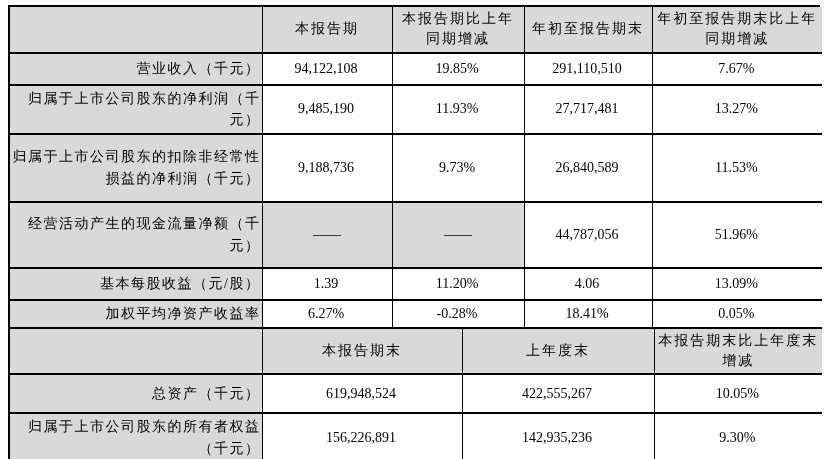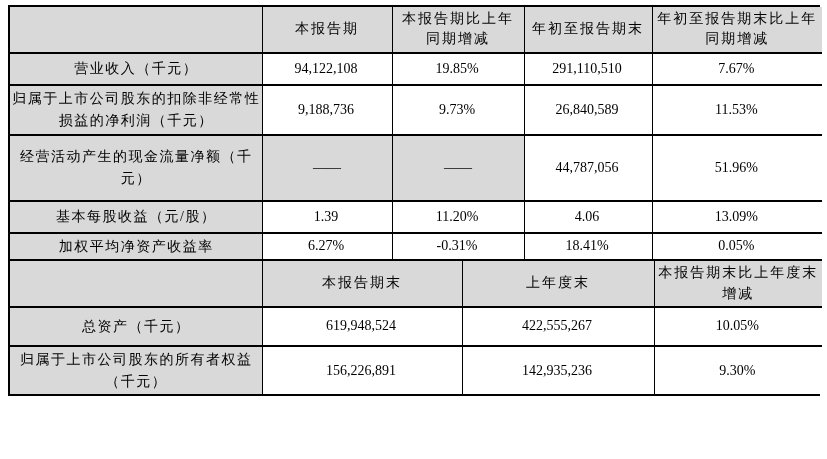--- a/index.html
+++ b/index.html
@@ -28,21 +28,21 @@
   #tableB tr:last-child td { border-bottom: none; }
   .hdr {
     background: #d9d9d9;
     text-align: center;
     letter-spacing: 2px;
     padding: 2px 3px;
     line-height: 1.45;
   }
   .label {
     background: #d9d9d9;
-    text-align: center;
+    text-align: right;
     letter-spacing: 1.5px;
     padding: 2px 1px 2px 2px;
     line-height: 1.55;
   }
   .num {
     background: #ffffff;
     text-align: center;
     padding: 2px 4px 2px 2px;
   }
   .dash {
@@ -72,21 +72,28 @@
       <td class="hdr">年初至报告期末</td>
       <td class="hdr">年初至报告期末比上年同期增减</td>
     </tr>
     <tr style="height:32px">
       <td class="label">营业收入（千元）</td>
       <td class="num">94,122,108</td>
       <td class="num">19.85%</td>
       <td class="num">291,110,510</td>
       <td class="num">7.67%</td>
     </tr>
-    <tr style="height:50px">
+    <tr style="height:48px">
+      <td class="label">归属于上市公司股东的净利润（千元）</td>
+      <td class="num">9,485,190</td>
+      <td class="num">11.93%</td>
+      <td class="num">27,717,481</td>
+      <td class="num">13.27%</td>
+    </tr>
+    <tr style="height:68px">
       <td class="label">归属于上市公司股东的扣除非经常性损益的净利润（千元）</td>
       <td class="num">9,188,736</td>
       <td class="num">9.73%</td>
       <td class="num">26,840,589</td>
       <td class="num">11.53%</td>
     </tr>
     <tr style="height:66px">
       <td class="label">经营活动产生的现金流量净额（千元）</td>
       <td class="dash">——</td>
       <td class="dash">——</td>
@@ -96,21 +103,21 @@
     <tr style="height:32px">
       <td class="label">基本每股收益（元/股）</td>
       <td class="num">1.39</td>
       <td class="num">11.20%</td>
       <td class="num">4.06</td>
       <td class="num">13.09%</td>
     </tr>
     <tr style="height:16px">
       <td class="label">加权平均净资产收益率</td>
       <td class="num">6.27%</td>
-      <td class="num">-0.31%</td>
+      <td class="num">-0.28%</td>
       <td class="num">18.41%</td>
       <td class="num">0.05%</td>
     </tr>
   </tbody>
     </table>
 
   <table id="tableB">
     <colgroup>
       <col style="width:252px">
         <col style="width:200px">

